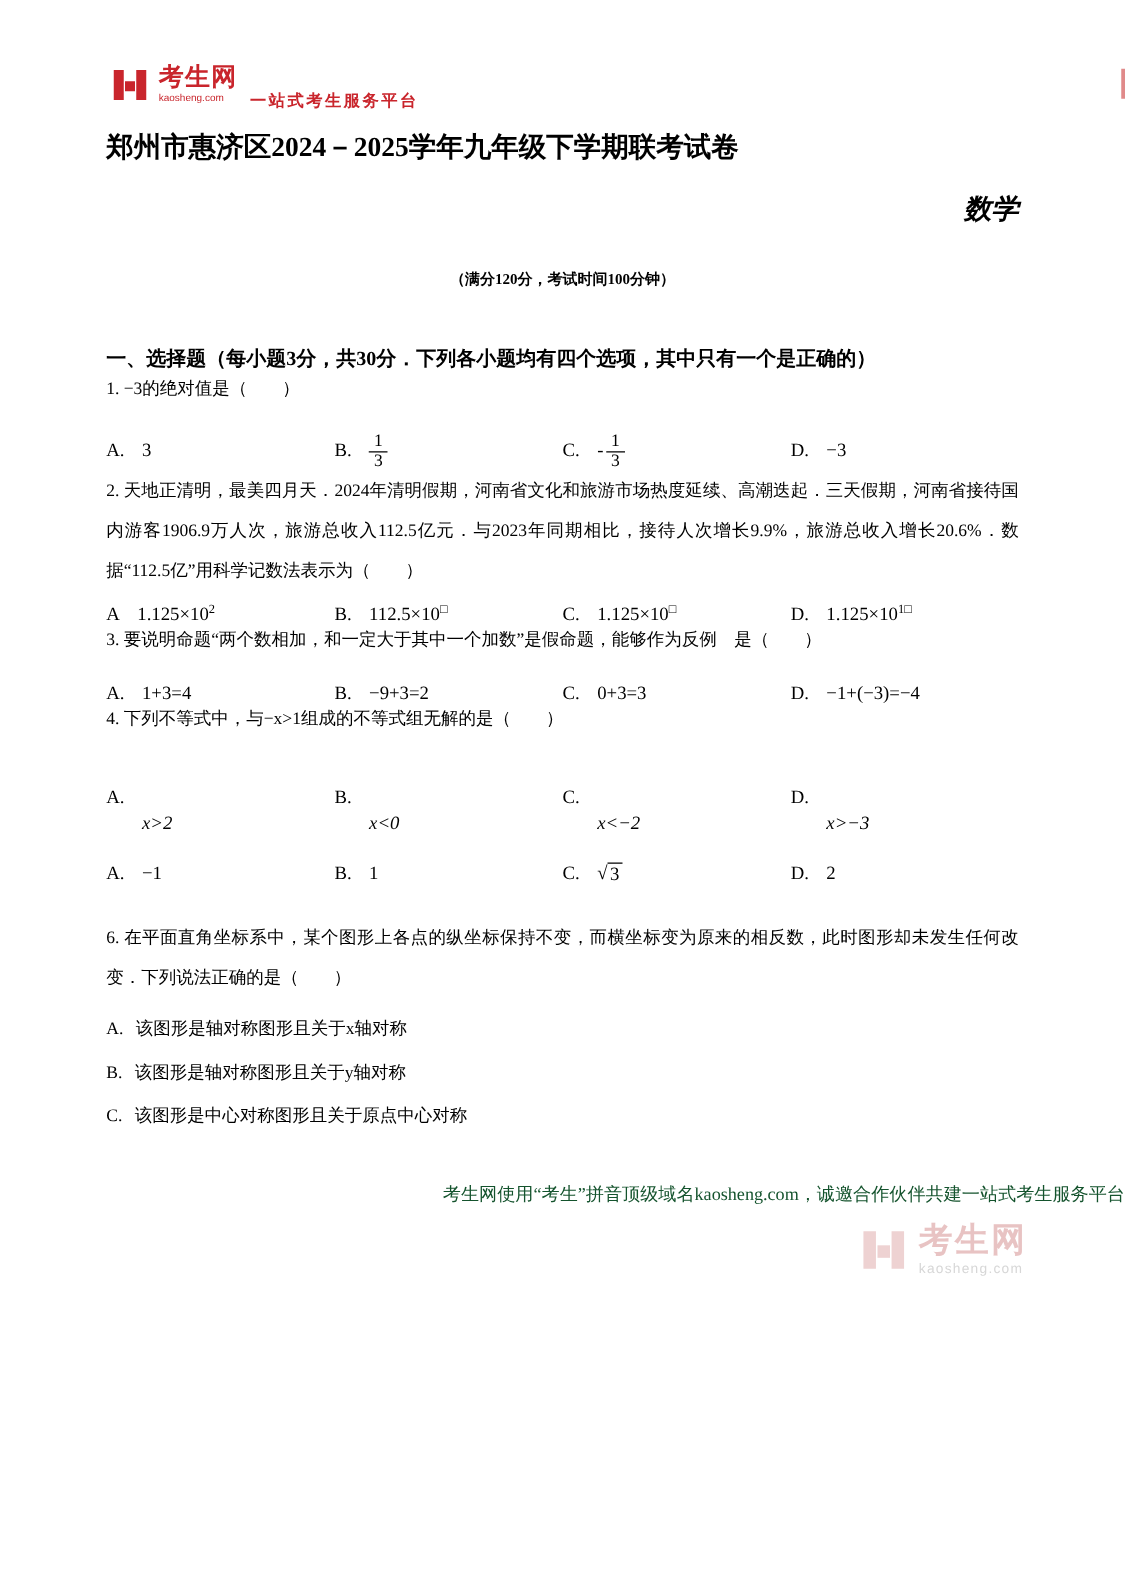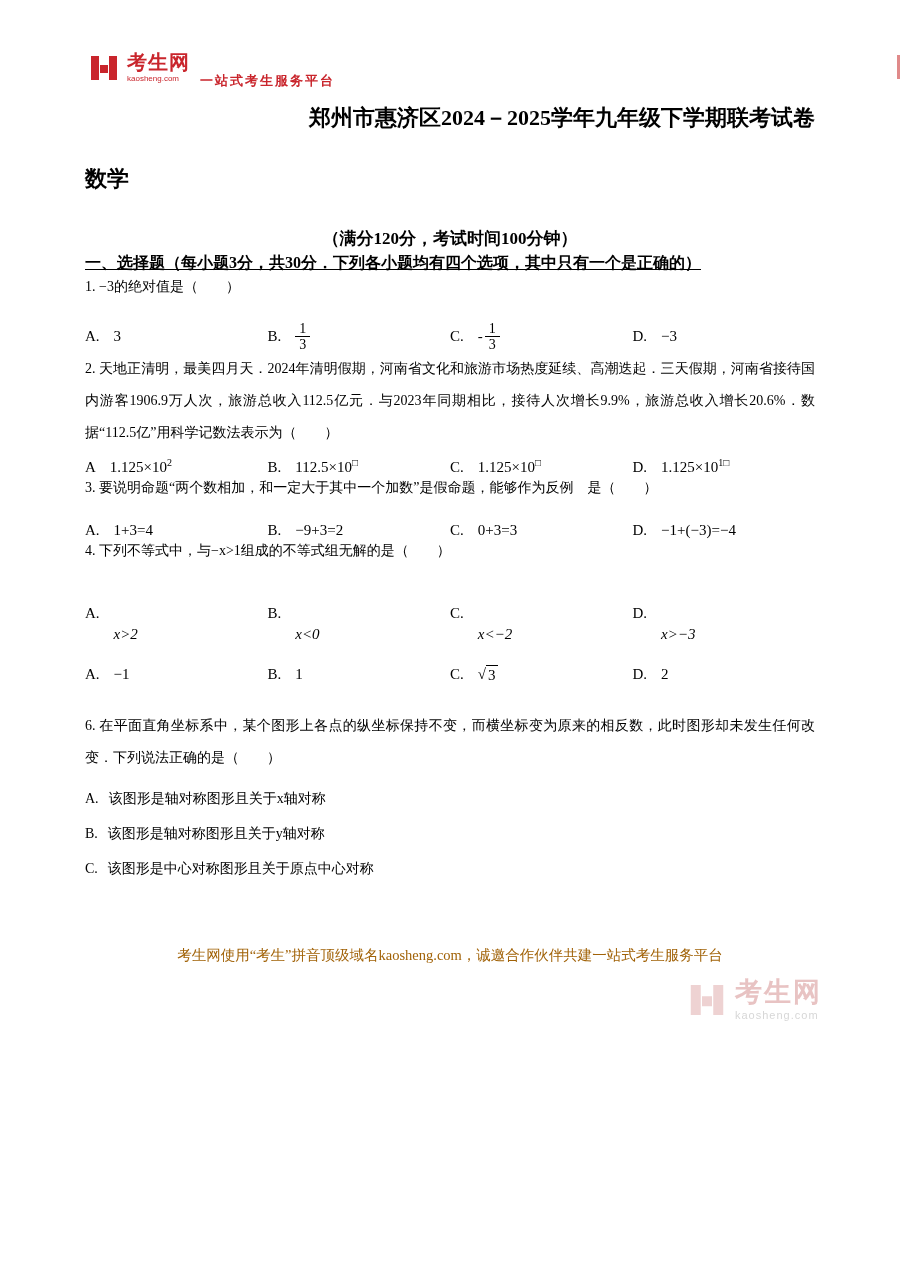--- a/index.html
+++ b/index.html
@@ -16,24 +16,24 @@
   .brand{position:absolute;top:52px;left:88px;display:flex;align-items:flex-start;}
   .brand-icon{width:32px;height:32px;margin-right:7px;}
   .brand-cols{display:flex;flex-direction:column;line-height:1;}
   .brand-name{color:#c9252c;font-weight:bold;font-size:20px;font-family:"Liberation Sans","DejaVu Sans",sans-serif;letter-spacing:1px;}
   .brand-domain{color:#c9252c;font-size:8px;margin-top:3px;font-family:"Liberation Sans","DejaVu Sans",sans-serif;}
   .brand-tagline{color:#c9252c;font-size:13px;font-weight:bold;margin:20px 0 0 10px;letter-spacing:2px;}
   .edge-mark{position:absolute;top:55px;right:0;width:3px;height:24px;background:#e08a8a;}
 
   
   .content{padding:0 85px;}
-  .title{margin:104px 0 0;text-align:right;font-size:22px;font-weight:bold;line-height:1.3;}
-  .subject{margin-top:32px;text-align:left;font-size:22px;font-weight:bold;line-height:1.3;}
-  .info{margin-top:34px;text-align:center;font-size:17px;font-weight:bold;line-height:1.4;}
-  .section-heading{font-size:16px;font-weight:bold;line-height:1.5;text-decoration:underline;}
+  .title{margin:104px 0 0;text-align:left;font-size:22px;font-weight:bold;line-height:1.3;}
+  .subject{margin-top:20px;text-align:right;font-size:22px;font-weight:bold;line-height:1.3;font-style:italic;}
+  .info{margin-top:34px;text-align:center;font-size:12px;font-weight:bold;line-height:1.4;}
+  .section-heading{margin-top:44px;font-size:16px;font-weight:bold;line-height:1.5;}
 
   
   .qtext{font-size:14px;line-height:2.3;text-align:justify;}
   .qtext.single{line-height:1.7;}
   .opts{display:flex;margin-top:22px;font-size:15px;align-items:center;}
   .opts.tight{margin-top:10px;}
   .opt{width:25%;display:flex;align-items:center;}
   .opt-label{margin-right:14px;}
   .val{white-space:nowrap;}
   .math{font-style:italic;margin-top:41px;}
@@ -45,21 +45,21 @@
   .pre-sign{margin-right:2px;}
 
   .sqrt{display:inline-flex;align-items:flex-start;line-height:1.2;}
   .sqrt .rad{border-top:1px solid #000;padding:0 2px;}
 
   .sub-items{margin-top:6px;}
   .sub-item{margin-top:14px;font-size:14px;line-height:1.5;display:flex;}
   .sub-item .opt-label{margin-right:10px;}
 
   
-  .footer{position:absolute;left:0;right:0;bottom:68px;text-align:center;font-size:14.5px;color:#a16207;}
+  .footer{position:absolute;left:0;right:0;bottom:68px;text-align:right;font-size:14.5px;color:#14532d;}
   .watermark{position:absolute;right:78px;bottom:12px;display:flex;align-items:center;}
   .wm-icon{width:40px;height:40px;margin-right:8px;}
   .wm-cols{display:flex;flex-direction:column;line-height:1;}
   .wm-name{color:#e8c3c3;font-size:27px;font-weight:bold;font-family:"Liberation Sans","DejaVu Sans",sans-serif;letter-spacing:2px;}
   .wm-domain{color:#d7d7d7;font-size:11px;margin-top:4px;font-family:"Liberation Sans","DejaVu Sans",sans-serif;letter-spacing:1px;}
 </style>
 </head>
 <body>
 
 <div class="page">

